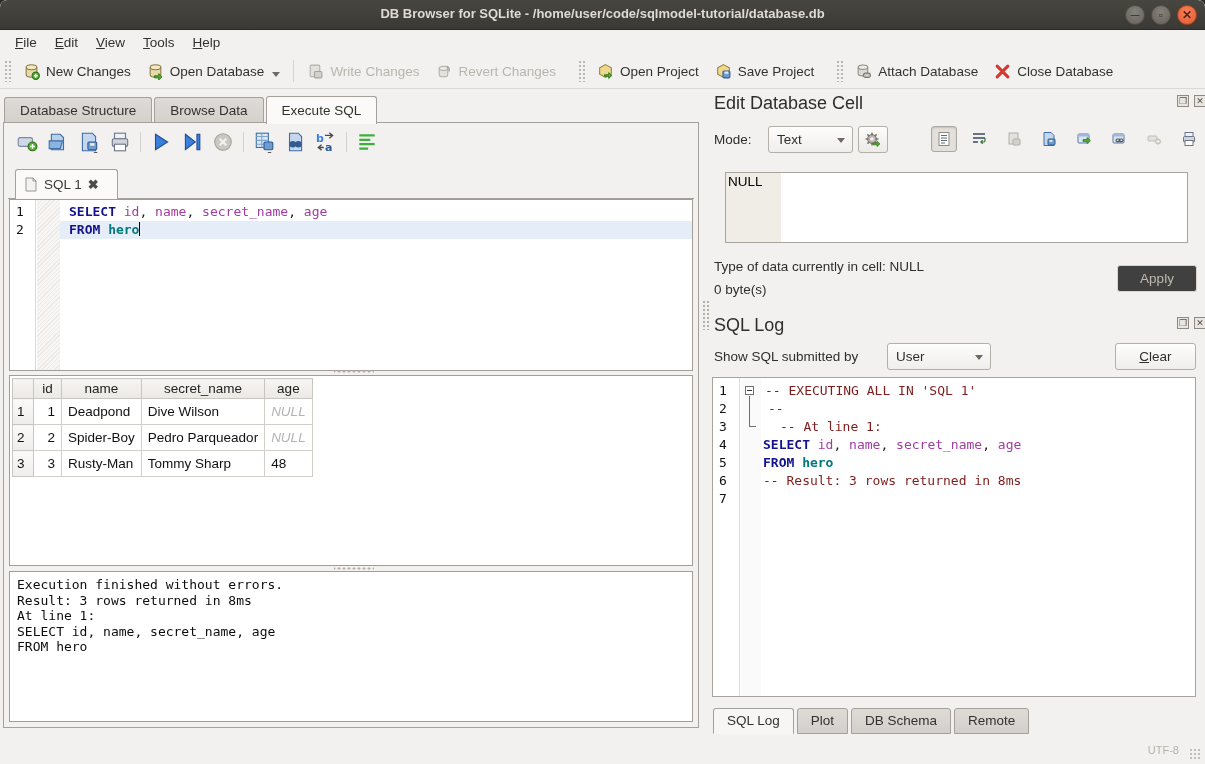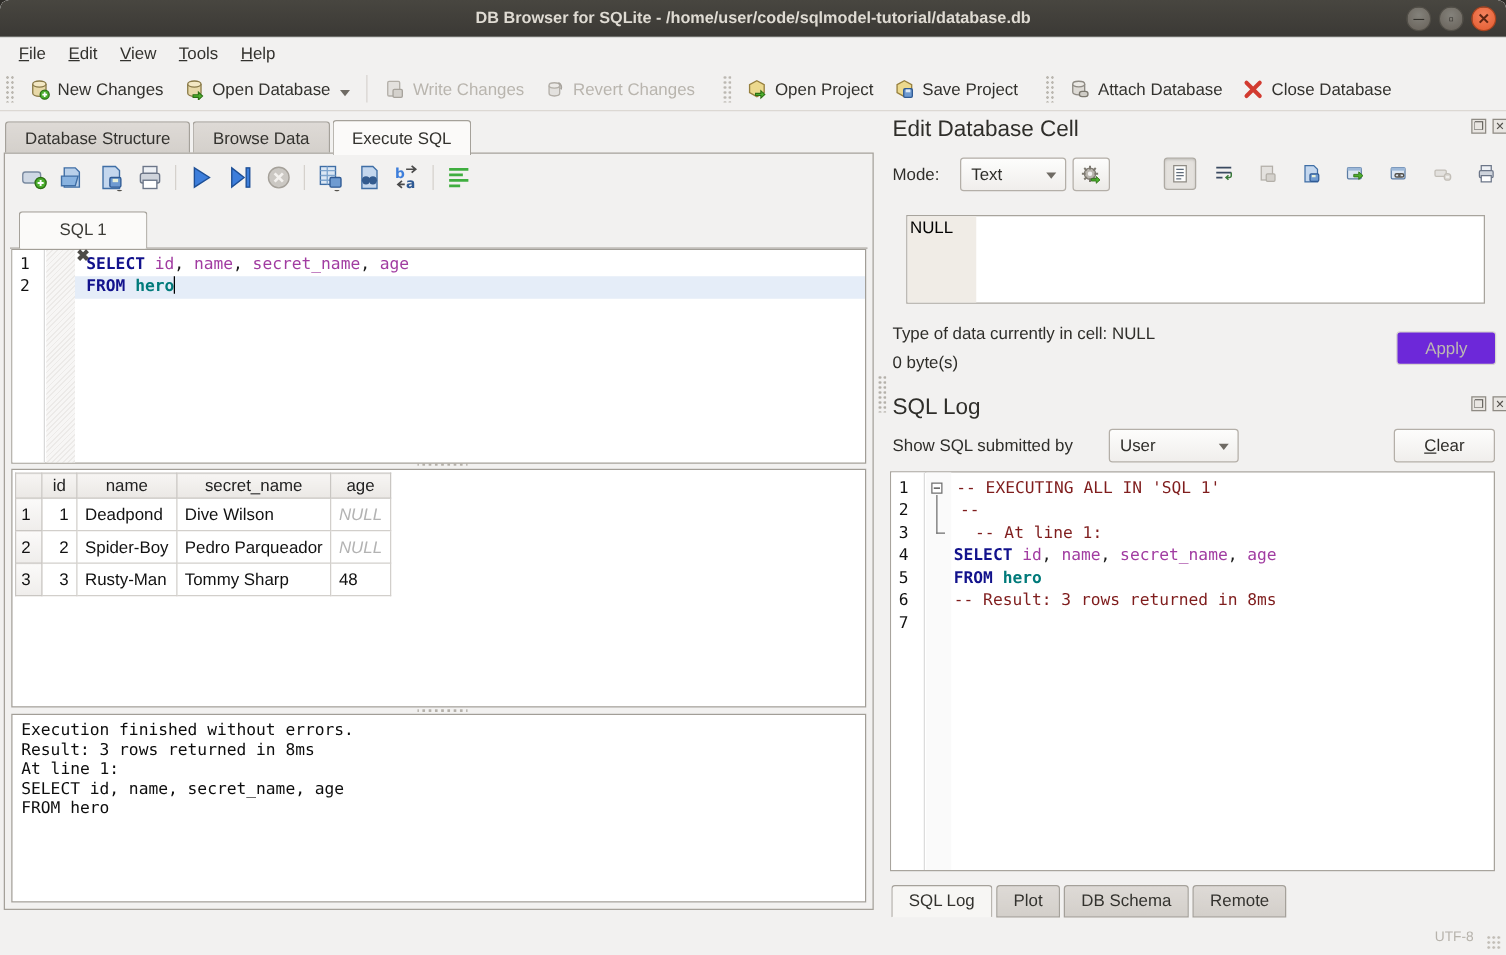--- a/index.html
+++ b/index.html
@@ -38,21 +38,21 @@
     border:1px solid #a5a19a; border-bottom:none; border-radius:3px 3px 0 0; margin-right:2px; color:#33322e; position:relative; top:1px; }
   .mtab.active { background:#fbfaf9; padding-top:6px; top:0; z-index:3; }
 
   
   .left-pane { position:absolute; left:3px; top:122px; width:696px; height:606px; border:1px solid #a5a19a; background:#f2f1f0; }
   .sql-toolbar { position:absolute; left:12px; top:8px; display:flex; align-items:center; gap:9px; }
   .sql-toolbar .sep { width:1px; height:20px; background:#d5d1cc; }
   .icon22 { width:22px; height:22px; }
 
   .doc-tab { position:absolute; left:11px; top:46px; height:30px; width:103px; background:#fbfaf9;
-    border:1px solid #a5a19a; border-bottom:none; border-radius:3px 3px 0 0; display:flex; align-items:center; gap:6px; padding:0 8px; z-index:2;flex-direction:column; }
+    border:1px solid #a5a19a; border-bottom:none; border-radius:3px 3px 0 0; display:flex; align-items:center; gap:6px; padding:0 8px; z-index:2; }
   .doc-tab .label { font-size:13.5px; }
   .doc-tab .close-x { color:#4d4b47; font-weight:bold; font-size:13px; }
   .doc-tab-line { position:absolute; left:4px; right:4px; top:75px; height:1px; background:#a5a19a; }
 
   .editor-box { position:absolute; left:5px; top:76px; width:684px; height:172px; background:#fff; border:1px solid #a29e97; font-family:"DejaVu Sans Mono", monospace; font-size:13px; }
   .ed-gutter { position:absolute; left:0; top:0; bottom:0; width:26px; background:#fff; border-right:1px solid #d9d9d9; }
   .ed-gutter .ln { height:18px; line-height:18px; padding-left:6px; color:#111; }
   .ed-fold { position:absolute; left:27px; top:0; bottom:0; width:23px;
     background:repeating-linear-gradient(135deg,#eceae8 0 1px,#f7f6f5 1px 3px); }
   .ed-code { position:absolute; left:50px; top:0; right:0; bottom:0; }
@@ -90,21 +90,21 @@
   
   .dock-title { position:absolute; font-size:18px; color:#2f2e2a; }
   .dock-icons { position:absolute; display:flex; gap:5px; }
   .mini-ic { width:12px; height:12px; border:1px solid #8f8b84; background:#e9e6e2; font-size:9px; line-height:10px; text-align:center; color:#55524d; }
 
   .combo { position:absolute; height:27px; background:linear-gradient(#fdfdfc,#f0eeec); border:1px solid #b4afa8; border-radius:3px;
     display:flex; align-items:center; padding:0 8px; font-size:13.5px; color:#2f2e2a; }
   .combo .arrow { position:absolute; right:7px; top:11px; width:0; height:0; border-left:4px solid transparent; border-right:4px solid transparent; border-top:5px solid #6f6b64; }
   .btn { position:absolute; height:27px; background:linear-gradient(#fdfdfc,#f0eeec); border:1px solid #b4afa8; border-radius:3px;
     font-size:13.5px; color:#2f2e2a; text-align:center; }
-  .btn.disabled { background:#6d28d9; border-color:#d9d5d0; color:#bdb9b2; }
+  .btn.disabled { background:#404040; border-color:#d9d5d0; color:#bdb9b2; }
   .btn .inner { display:inline-block; line-height:25px; }
   .btn .underline::first-letter { text-decoration:underline; }
   .sq-btn { position:absolute; width:30px; height:27px; background:linear-gradient(#fdfdfc,#eceae7); border:1px solid #b4afa8; border-radius:3px; display:flex; align-items:center; justify-content:center; }
 
   .cell-toolbar { position:absolute; top:126px; left:931px; display:flex; align-items:center; gap:9px; }
   .ct-item { width:26px; height:26px; display:flex; align-items:center; justify-content:center; border-radius:3px; }
   .ct-item.pressed { background:#e4e1dd; border:1px solid #aeaaa3; box-shadow:inset 0 1px 2px rgba(0,0,0,.15); }
 
   .cell-editor { position:absolute; left:725px; top:172px; width:463px; height:71px; background:#fff; border:1px solid #a8a49d; }
   .cell-strip { position:absolute; left:0; top:0; bottom:0; width:55px; background:#f0ece6; }

